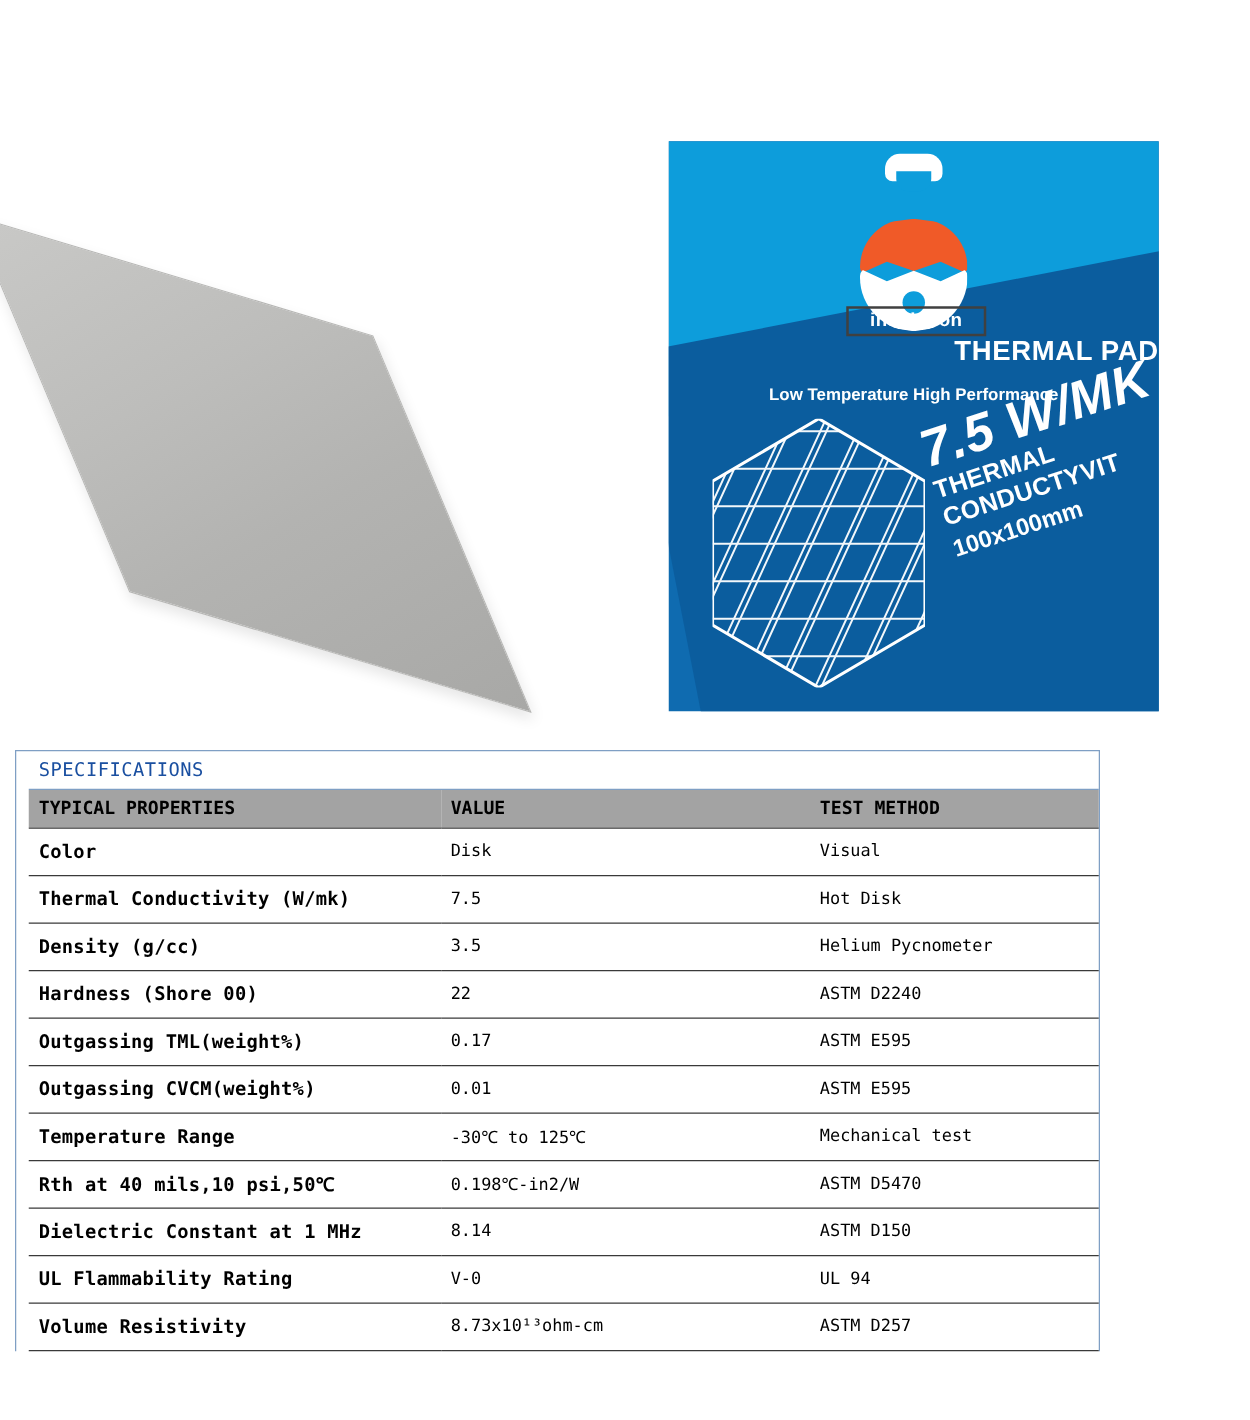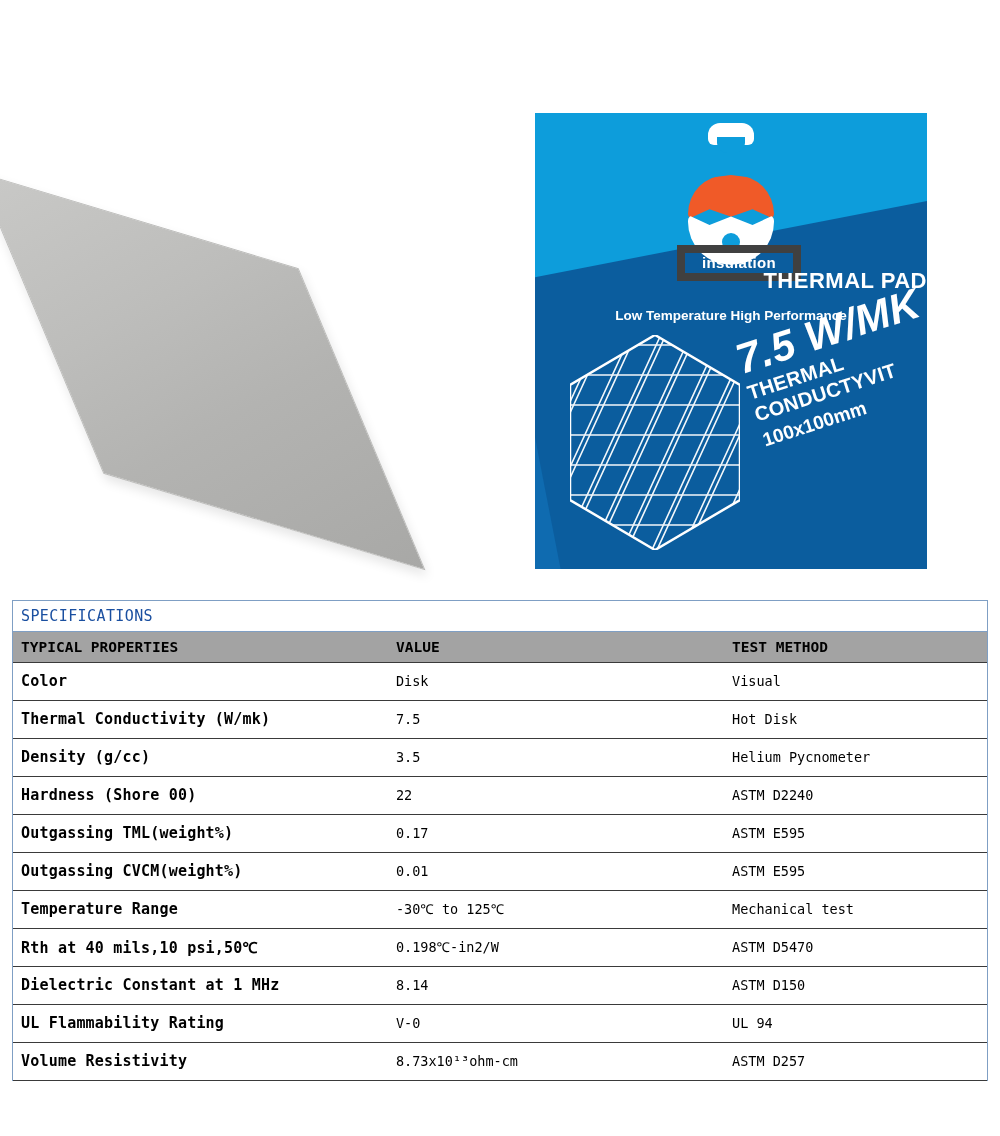--- a/index.html
+++ b/index.html
@@ -136,21 +136,21 @@
     background: #0d9ddb;
     border-radius: 50%;
   }
   .insulation-tag {
     position: absolute;
     left: 50%;
     top: 132px;
     margin-left: -54px;
     width: 108px;
     text-align: center;
-    border: 8px solid #404040;
+    border: 2px solid #404040;
     color: #ffffff;
     font-size: 15px;
     font-weight: bold;
     padding: 1px 0 2px 0;
     letter-spacing: 0.3px;
   }
   .pkg-title {
     position: absolute;
     left: 0;
     top: 155px;
@@ -208,25 +208,26 @@
     font-size: 19px;
     font-weight: bold;
     margin-top: 4px;
   }
 
   
   .spec {
     position: absolute;
     left: 12px;
     top: 600px;
-    width: 976px;
+    width: 868px;
     border: 1px solid #7f9fc4;
     border-bottom: none;
     background: #ffffff;
     box-sizing: border-box;
+    padding-left: 10px;
   }
   .spec-title {
     height: 31px;
     line-height: 31px;
     padding-left: 8px;
     color: #1a4fa0;
     font-family: "DejaVu Sans Mono", monospace;
     font-size: 15px;
     letter-spacing: 0.4px;
     border-bottom: 1px solid #7f9fc4;

